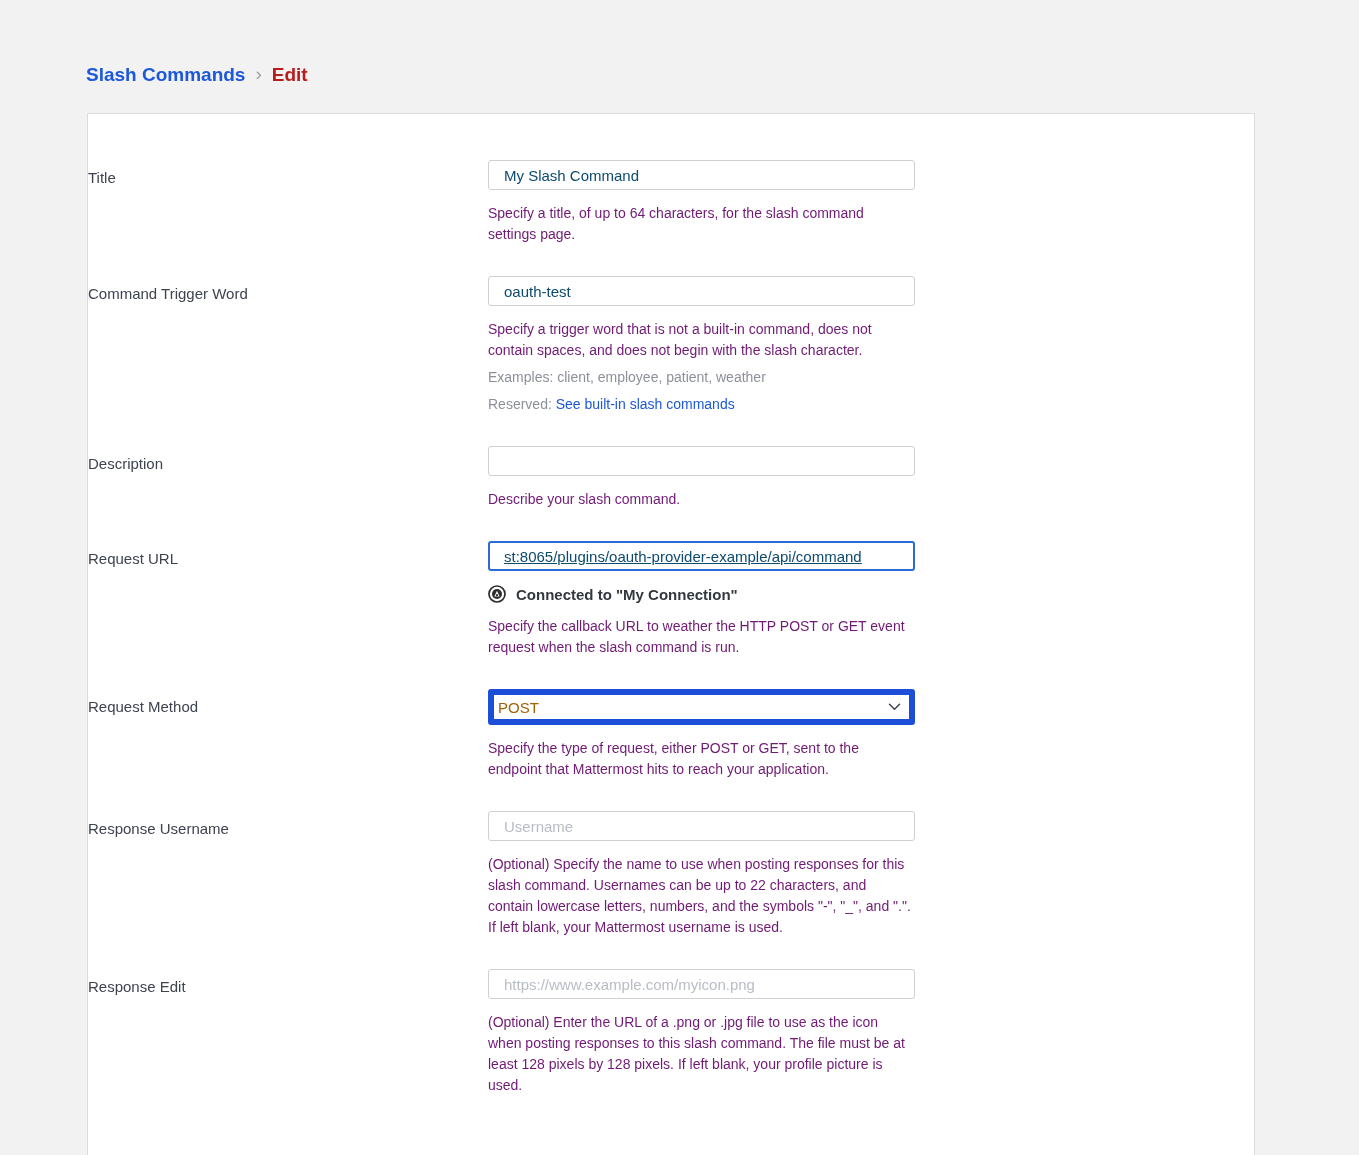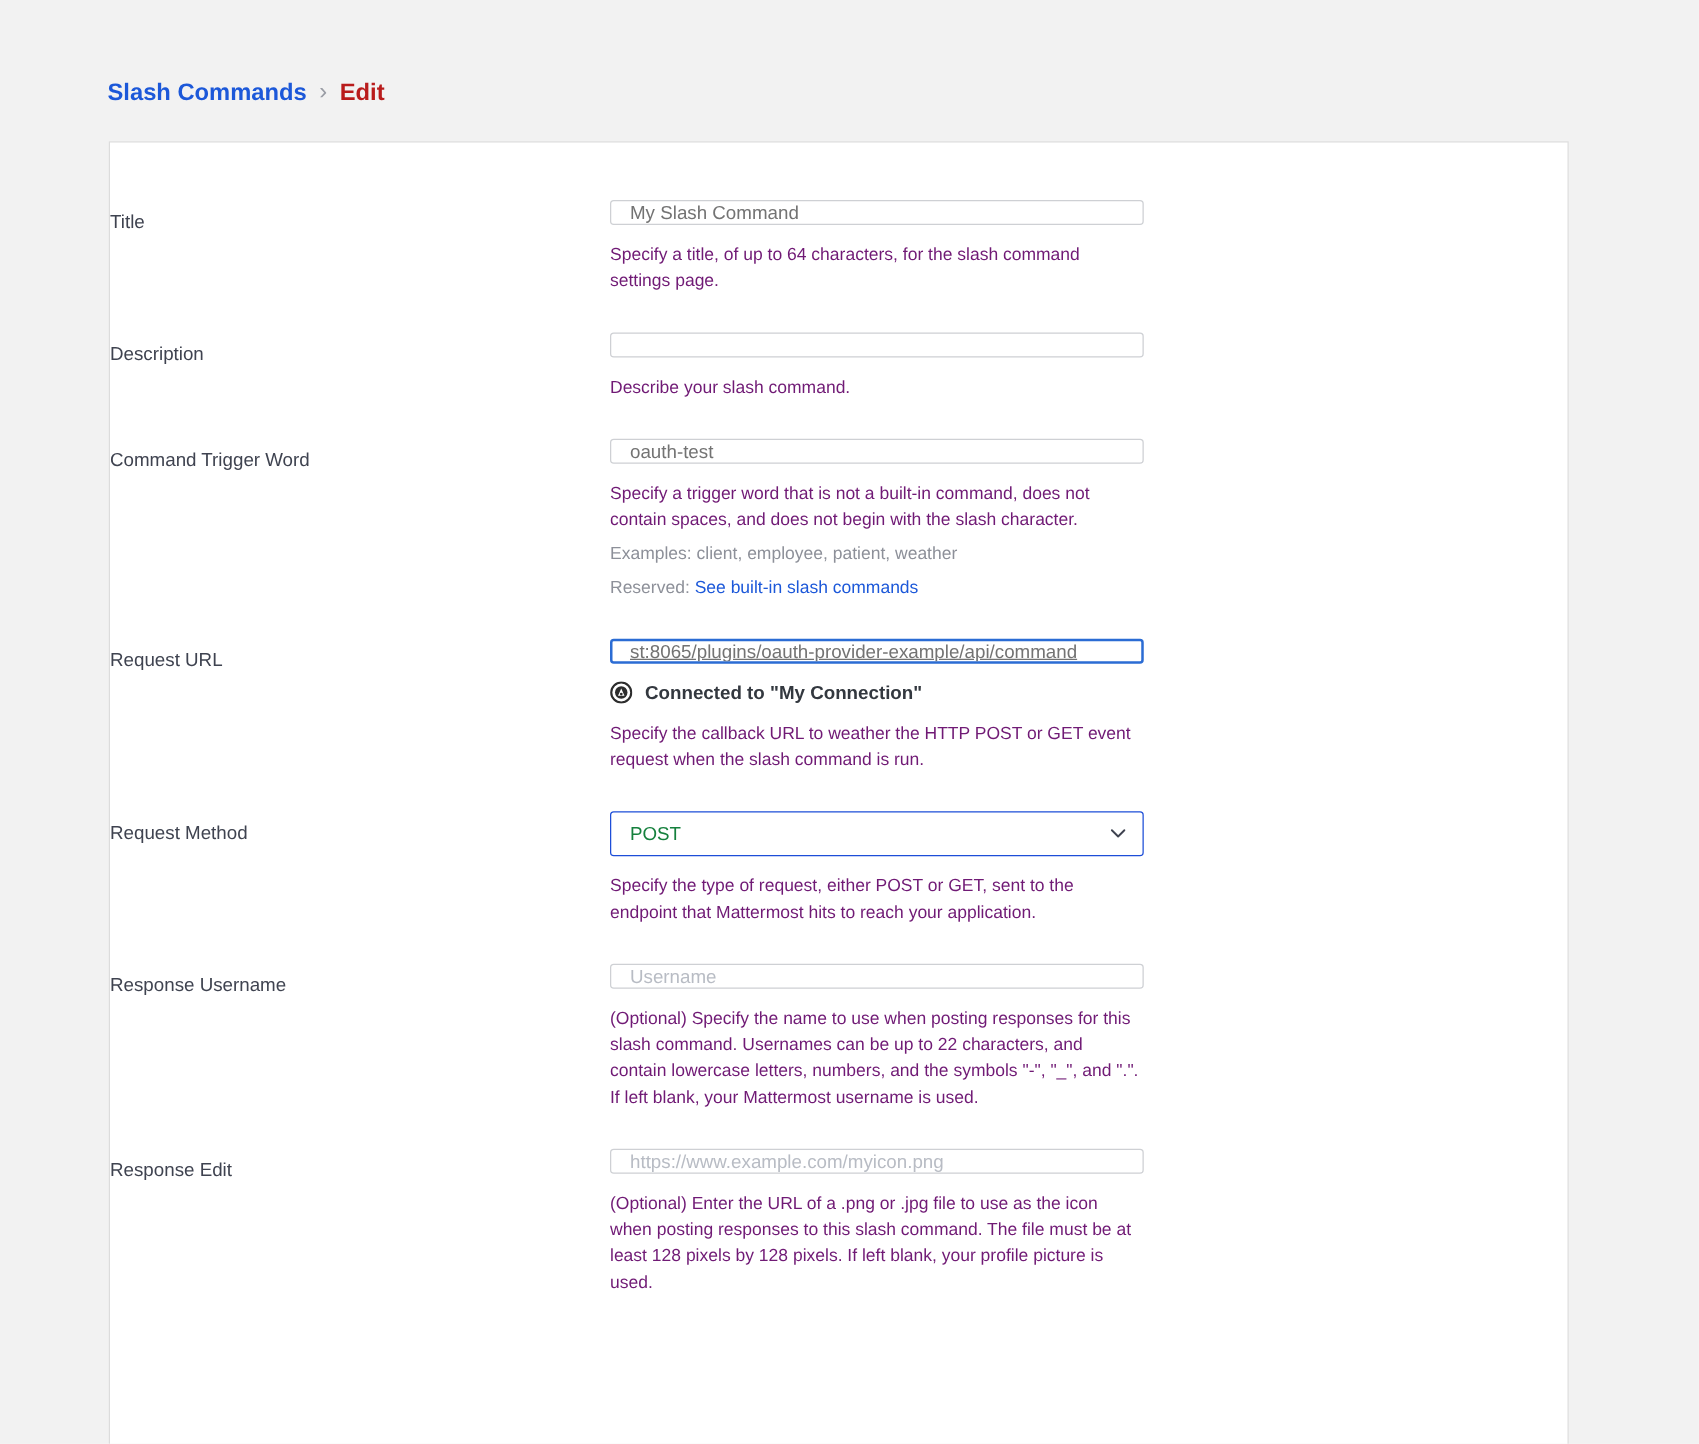--- a/index.html
+++ b/index.html
@@ -55,49 +55,49 @@
     font-size: 15px;
     color: #3f4350;
     flex-shrink: 0;
   }
   .field-col {
     margin-left: 33px;
     width: 427px;
   }
   input.text-input {
     width: 100%;
-    height: 20px;
+    height: 30px;
     border: 1px solid #ced0d4;
     border-radius: 3px;
     padding: 0 15px;
     font-size: 15px;
     font-family: "Liberation Sans", "DejaVu Sans", sans-serif;
-    color: #737373;
+    color: #0c4a6e;
     background: #fff;
     outline: none;
   }
   input.text-input::placeholder { color: #b8bcc4; opacity: 1; }
   input.text-input.focused {
     border: 2px solid #2b6cd4;
     padding: 0 14px;
     text-decoration: underline;
   }
   .select-wrap {
     position: relative;
     width: 100%;
   }
   select.select-input {
     width: 100%;
     height: 36px;
-    border: 1px solid #1d4ed8;
+    border: 6px solid #1d4ed8;
     border-radius: 3px;
-    padding: 0 15px;
+    padding: 0 4px;
     font-size: 15px;
     font-family: "Liberation Sans", "DejaVu Sans", sans-serif;
-    color: #15803d;
+    color: #a16207;
     background: #fff;
     appearance: none;
     -webkit-appearance: none;
     outline: none;
   }
   .select-chevron {
     position: absolute;
     right: 14px;
     top: 50%;
     transform: translateY(-50%);
@@ -142,36 +142,36 @@
 
   <div class="form-row">
     <div class="label-col">Title</div>
     <div class="field-col">
       <input class="text-input" type="text" value="My Slash Command" style="">
       <div class="help-text">Specify a title, of up to 64 characters, for the slash command settings page.</div>
     </div>
   </div>
 
   <div class="form-row">
-    <div class="label-col">Description</div>
-    <div class="field-col">
-      <input class="text-input" type="text" value="" style="">
-      <div class="help-text">Describe your slash command.</div>
-    </div>
-  </div>
-
-  <div class="form-row">
     <div class="label-col">Command Trigger Word</div>
     <div class="field-col">
       <input class="text-input" type="text" value="oauth-test" style="">
       <div class="help-text">Specify a trigger word that is not a built-in command, does not contain spaces, and does not begin with the slash character.</div>
       <div class="help-line">Examples: client, employee, patient, weather</div>
       <div class="help-line">
         <span>Reserved: </span><a class="reserved-link">See built-in slash commands</a>
       </div>
+    </div>
+  </div>
+
+  <div class="form-row">
+    <div class="label-col">Description</div>
+    <div class="field-col">
+      <input class="text-input" type="text" value="" style="">
+      <div class="help-text">Describe your slash command.</div>
     </div>
   </div>
 
   <div class="form-row">
     <div class="label-col">Request URL</div>
     <div class="field-col">
       <input class="text-input focused" type="text" value="st:8065/plugins/oauth-provider-example/api/command" style="">
       <div class="connected-row">
         <span class="connected-icon">
           <svg width="18" height="18" viewBox="0 0 18 18">

